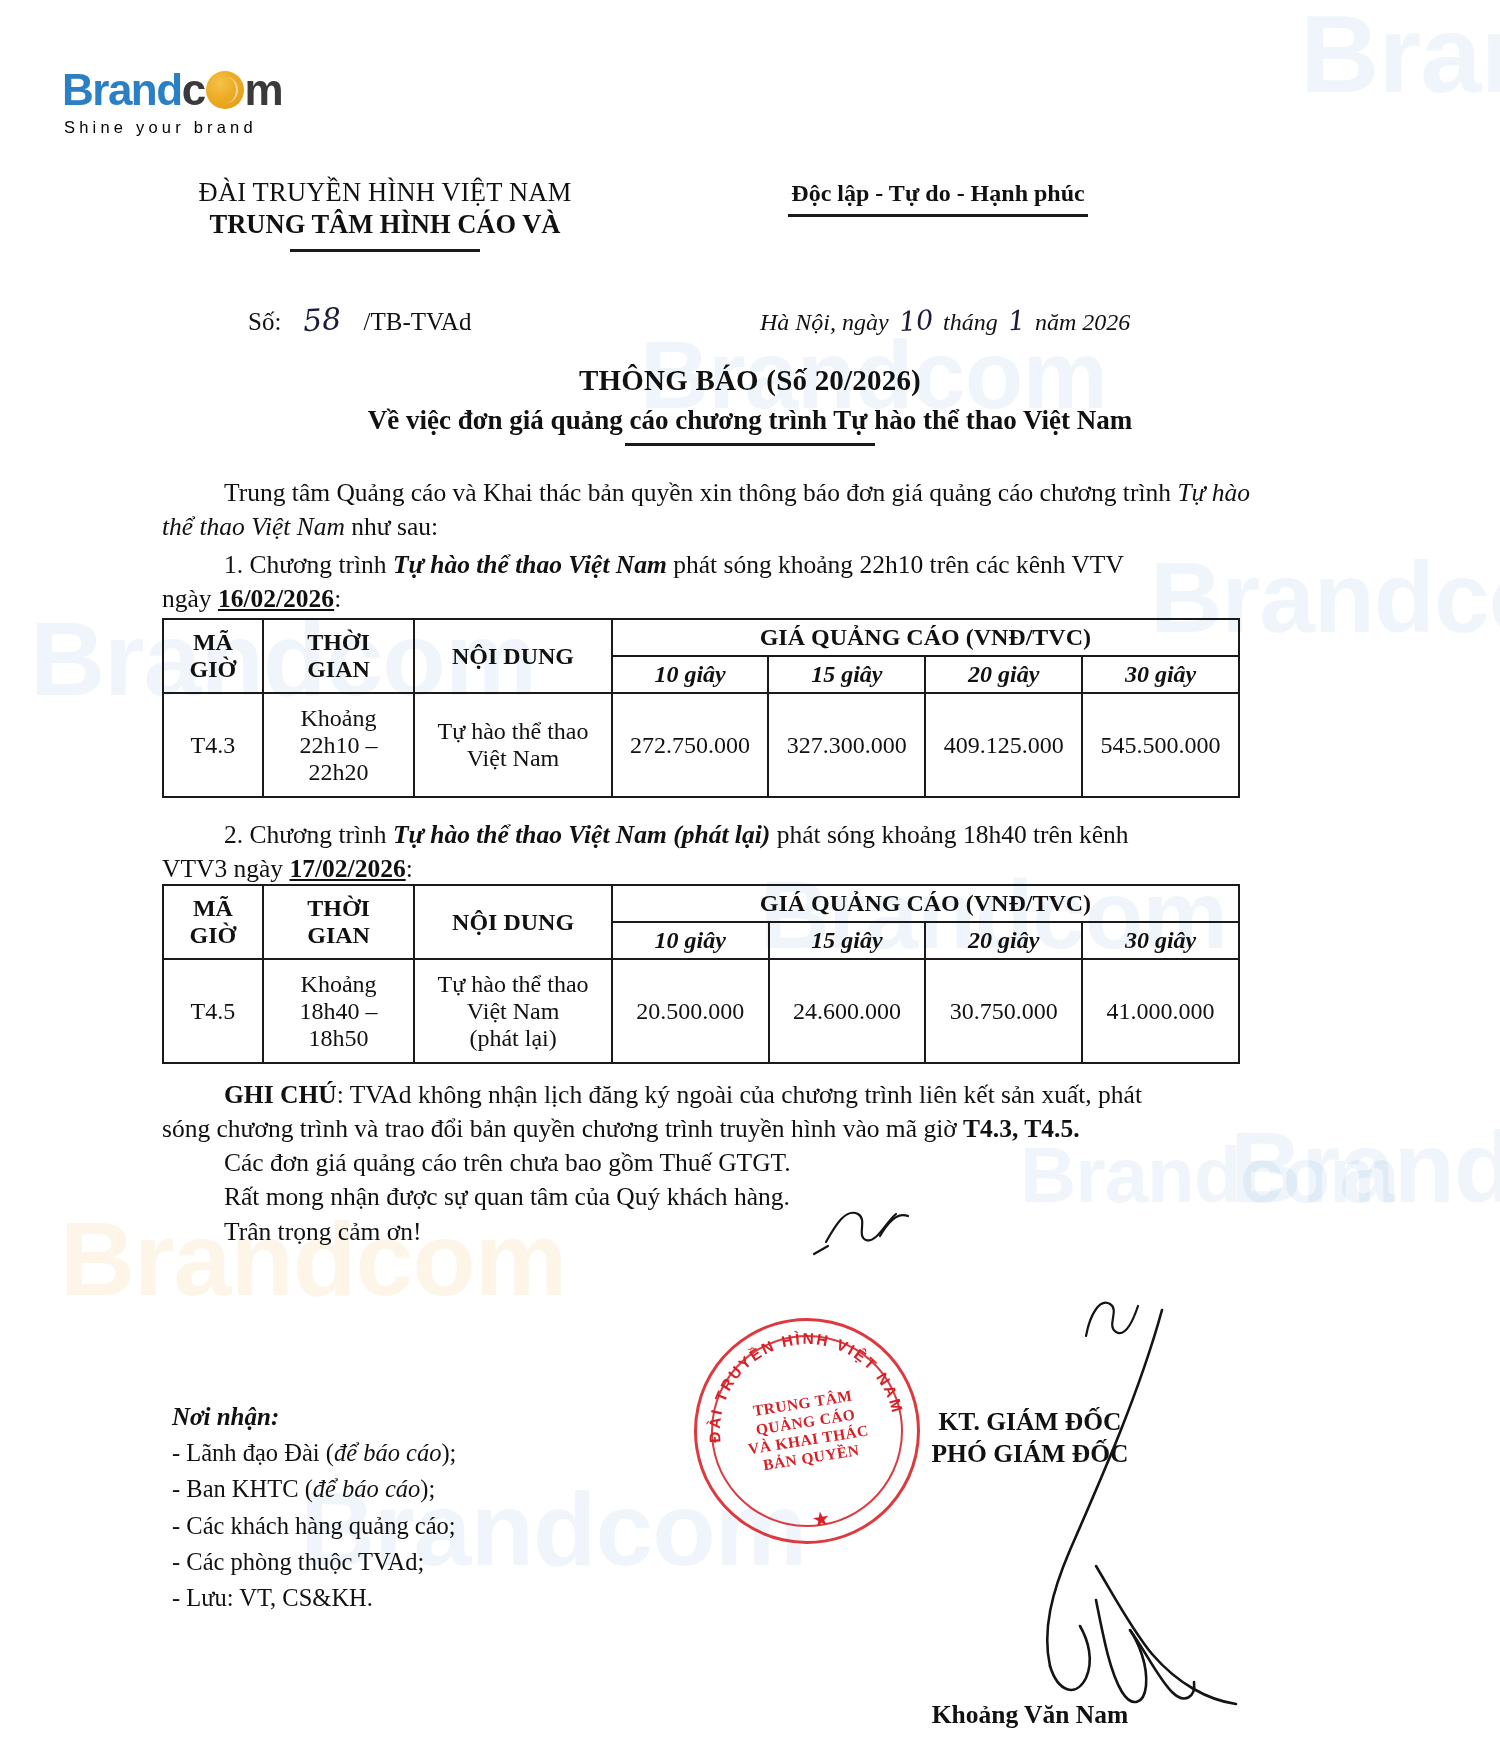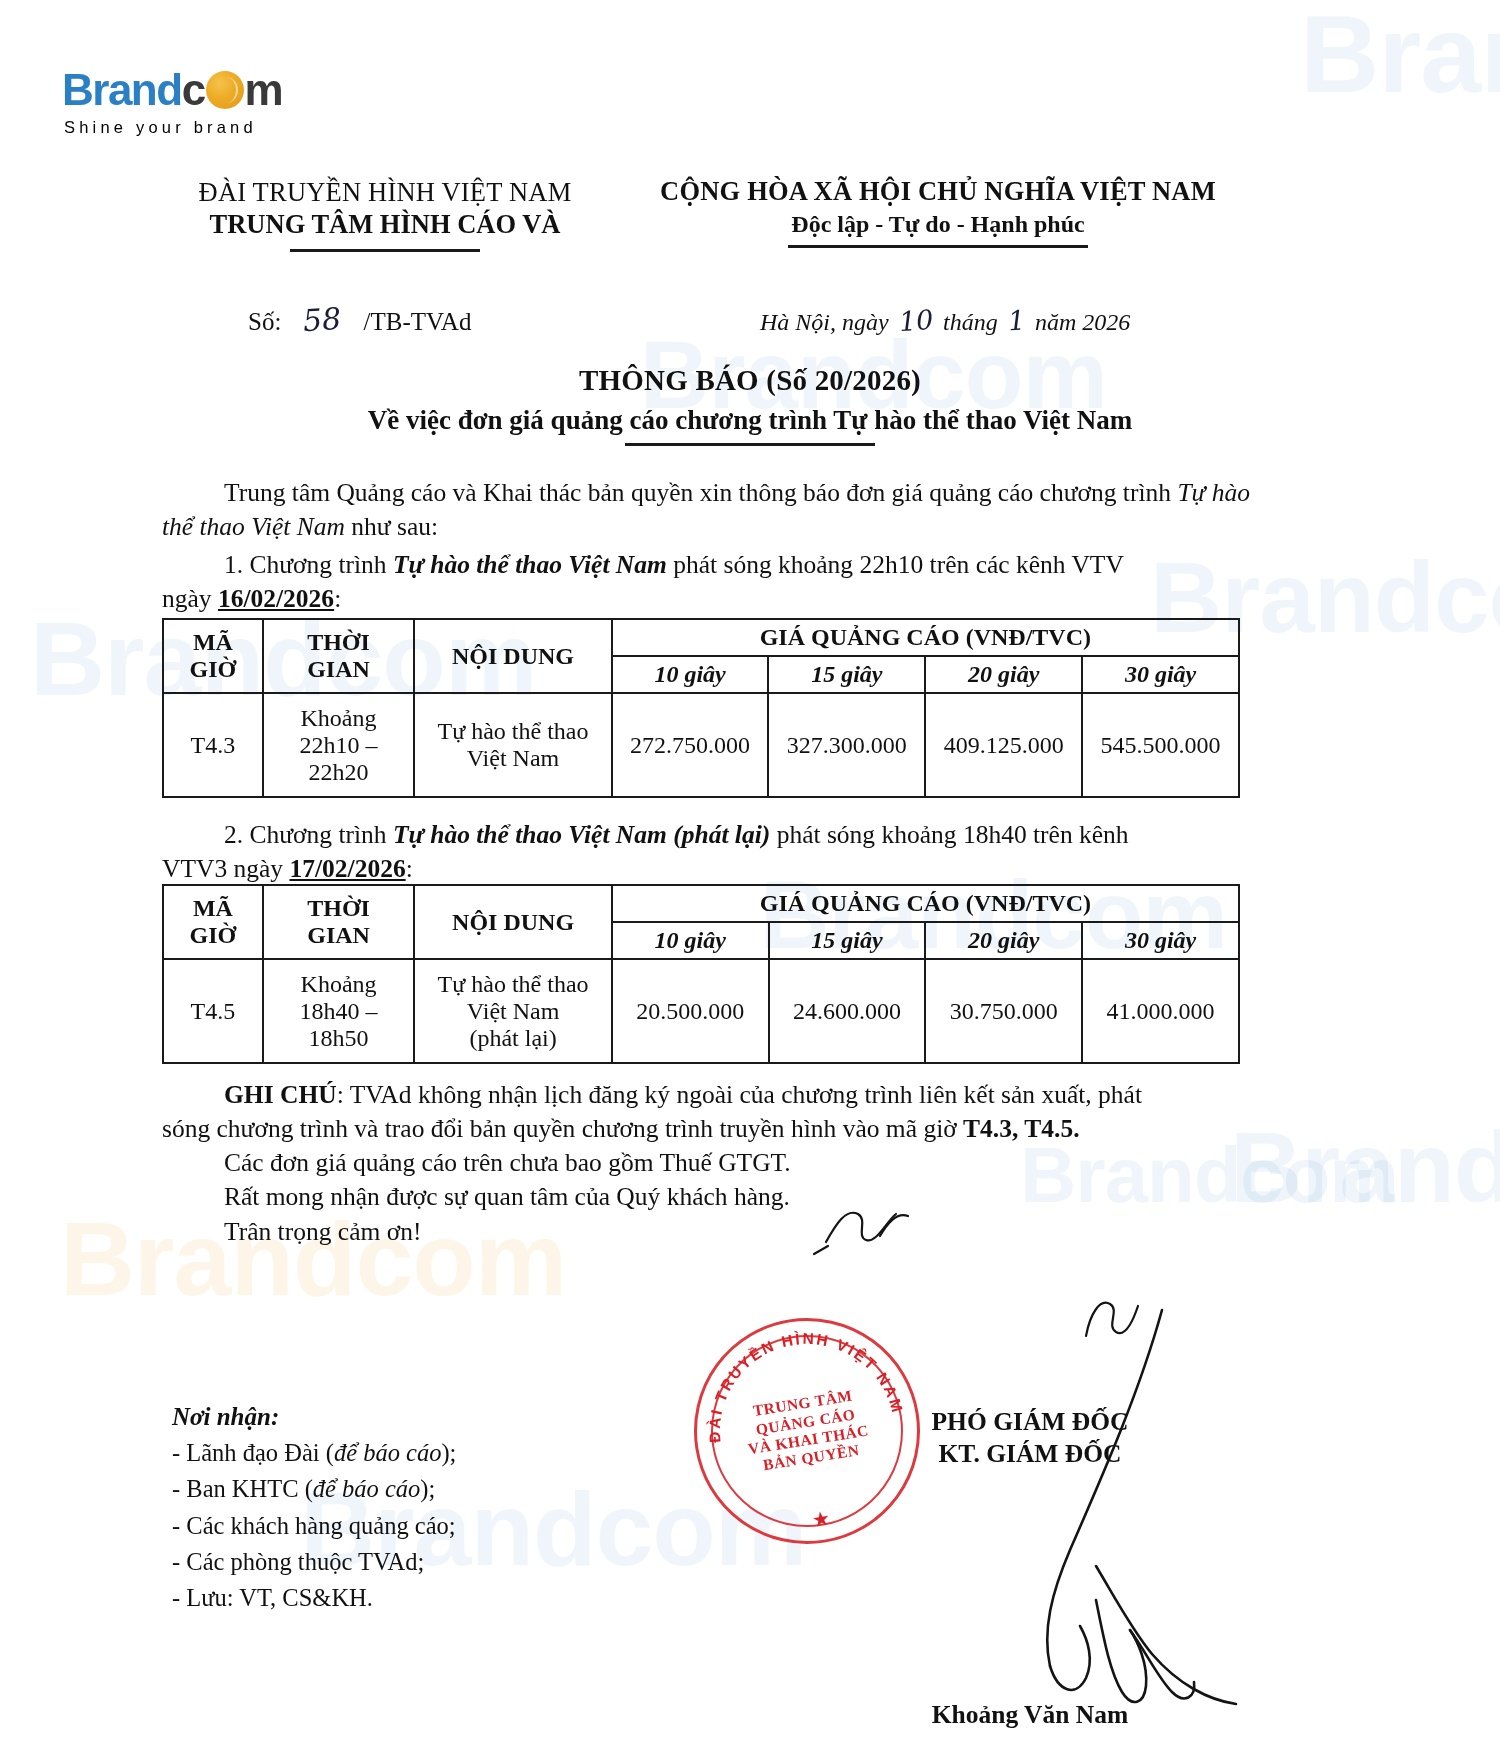--- a/index.html
+++ b/index.html
@@ -216,21 +216,20 @@
   <div class="logo-tag">Shine your brand</div>
 </div>
 
 <div id="hdr-left">
   <div class="l1">ĐÀI TRUYỀN HÌNH VIỆT NAM</div>
   <div>TRUNG TÂM HÌNH CÁO VÀ</div>
   <div class="rule"></div>
 </div>
 
 <div id="hdr-right">
-  <div class="l1">CỘNG HÒA XÃ HỘI CHỦ NGHĨA VIỆT NAM</div>
   <div class="l2">Độc lập - Tự do - Hạnh phúc</div>
   <div class="rule"></div>
 </div>
 
 <div id="so-line">
   <span>Số:</span>
   <span class="hand">58</span>
   <span>/TB-TVAd</span>
 </div>
 
@@ -370,22 +369,22 @@
   </div>
   <div>
     <span>- Ban KHTC (</span><span class="it">để báo cáo</span><span>);</span>
   </div>
   <div>- Các khách hàng quảng cáo;</div>
   <div>- Các phòng thuộc TVAd;</div>
   <div>- Lưu: VT, CS&amp;KH.</div>
 </div>
 
 <div id="sign">
+  <div class="l">KT. GIÁM ĐỐC</div>
   <div class="l">PHÓ GIÁM ĐỐC</div>
-  <div class="l">KT. GIÁM ĐỐC</div>
 </div>
 <div id="signer">Khoảng Văn Nam</div>
 
 <svg class="scribble" style="left:900px; top:1300px;" width="340" height="420" viewBox="0 0 340 420">
   <g fill="none" stroke="#141414" stroke-width="2.6" stroke-linecap="round">
     <path d="M262 10 C240 90, 205 170, 170 250 C152 292, 142 330, 150 366"></path>
     <path d="M150 366 C158 392, 176 398, 186 378 C194 360, 188 340, 180 326"></path>
     <path d="M196 300 C204 340, 210 372, 222 392 C232 408, 244 404, 246 386 C248 364, 238 342, 230 330"></path>
     <path d="M230 330 C246 352, 258 378, 272 392 C284 404, 296 398, 294 382"></path>
     <path d="M196 266 C214 296, 232 330, 252 354 C278 384, 308 400, 336 404"></path>

